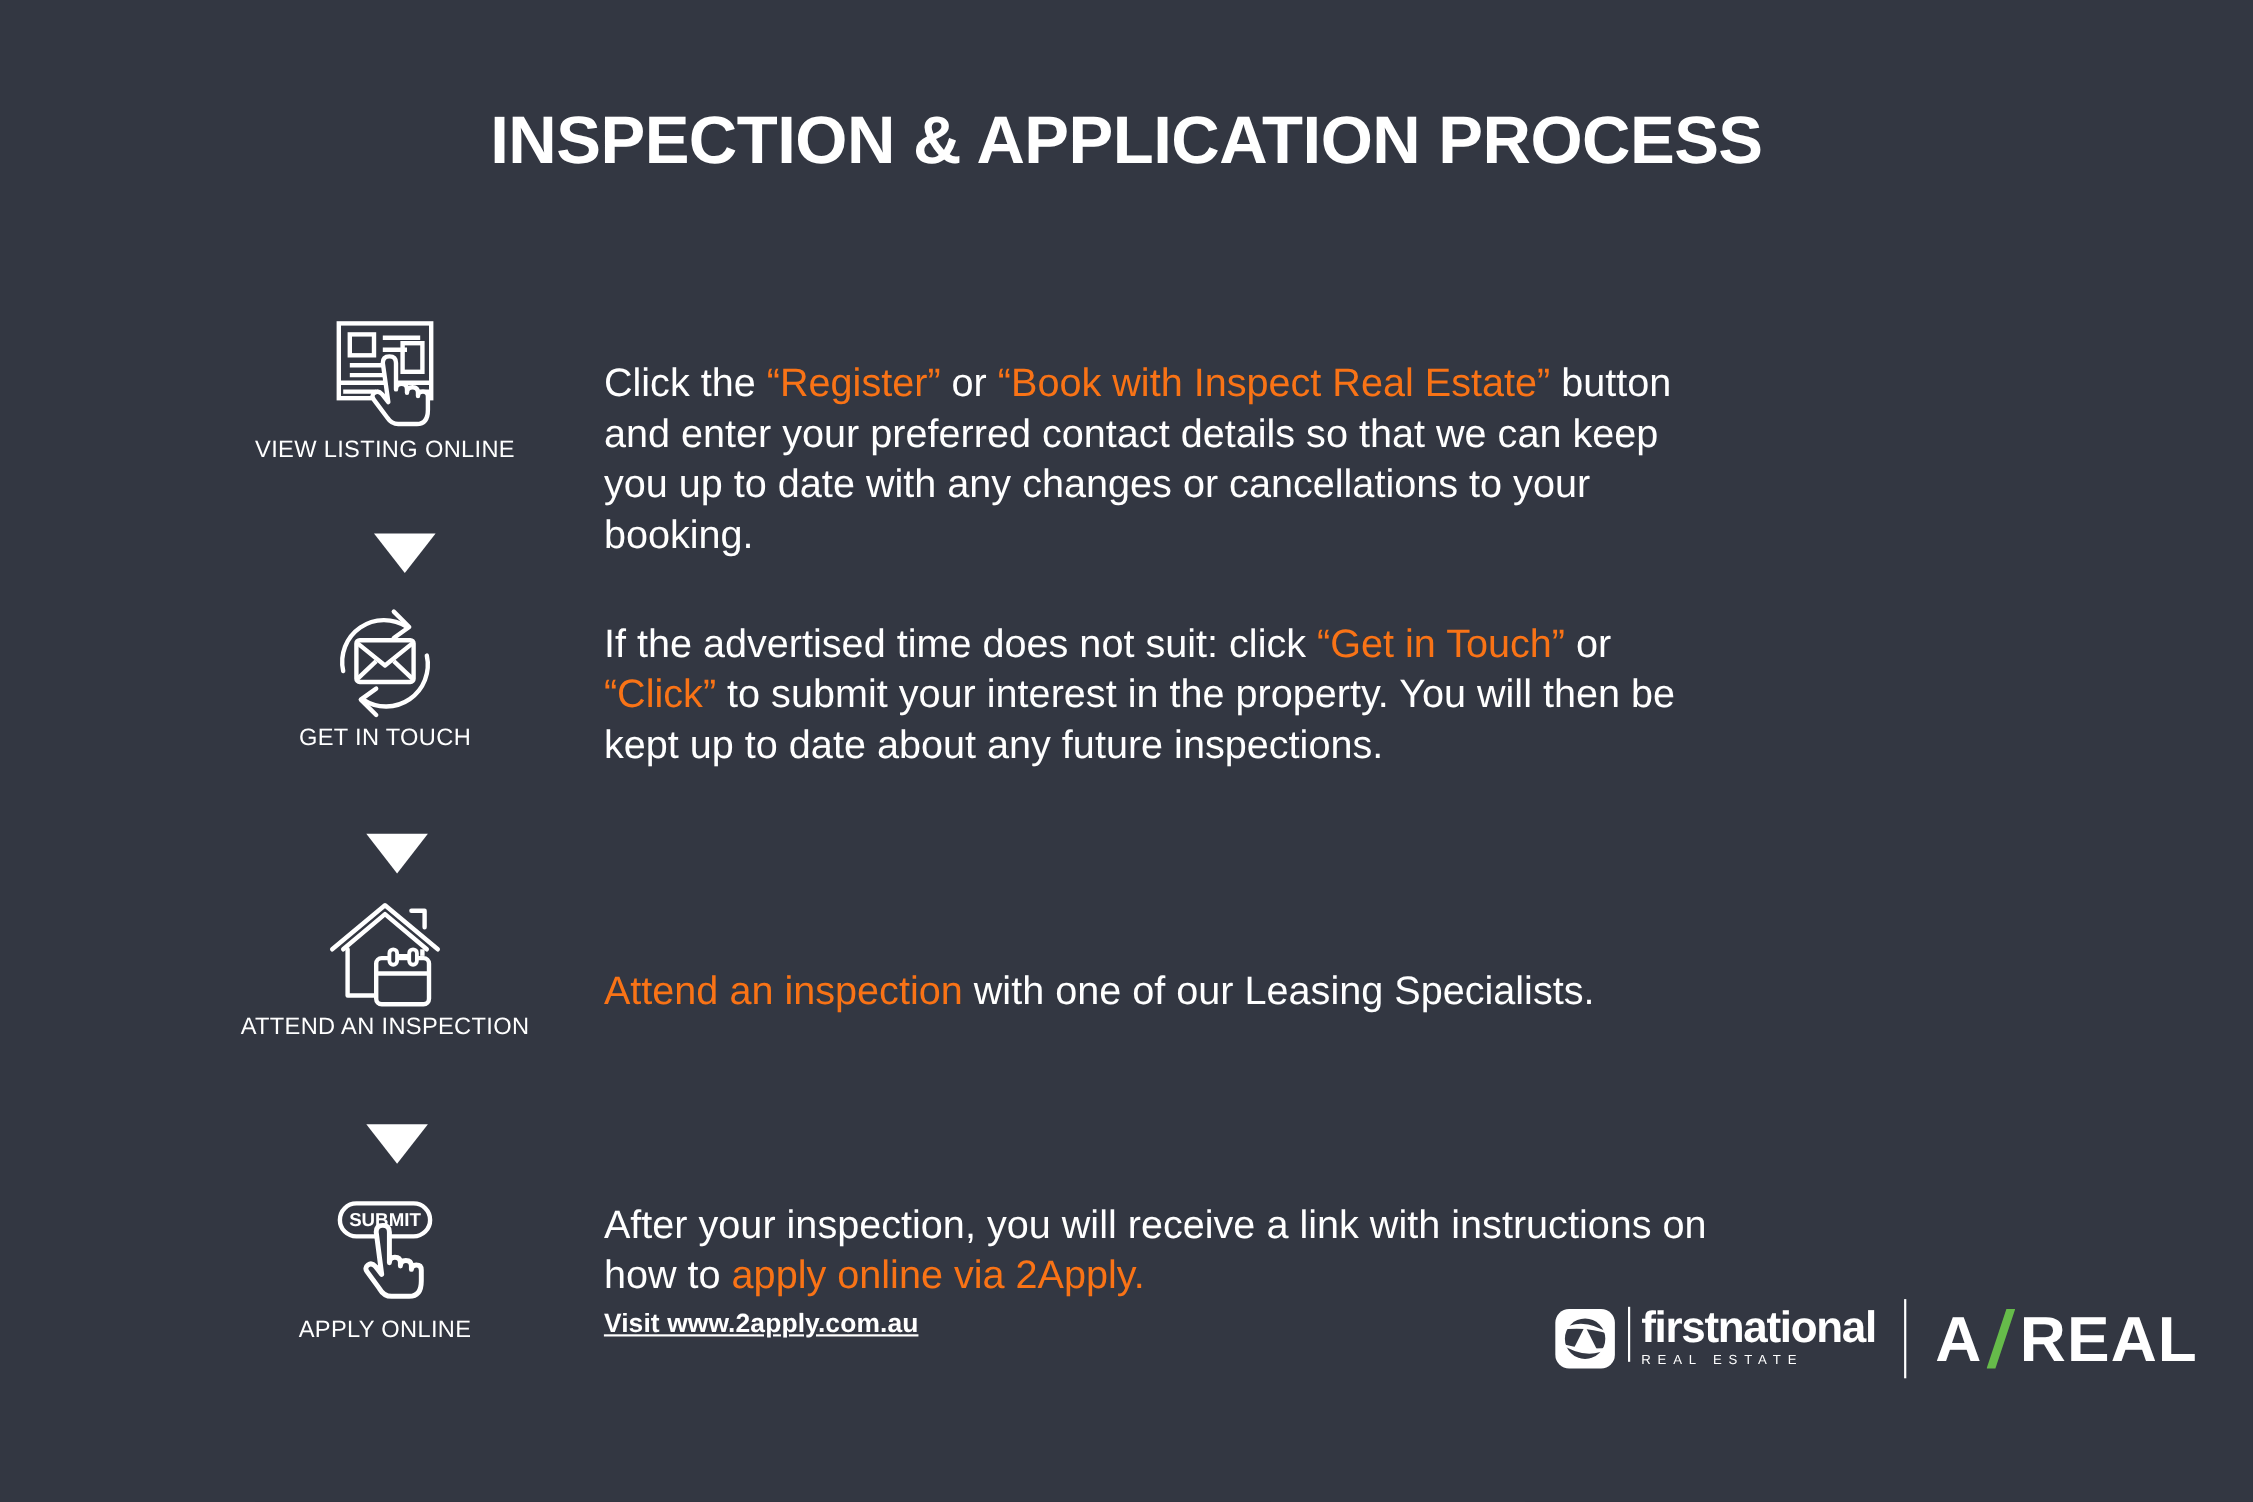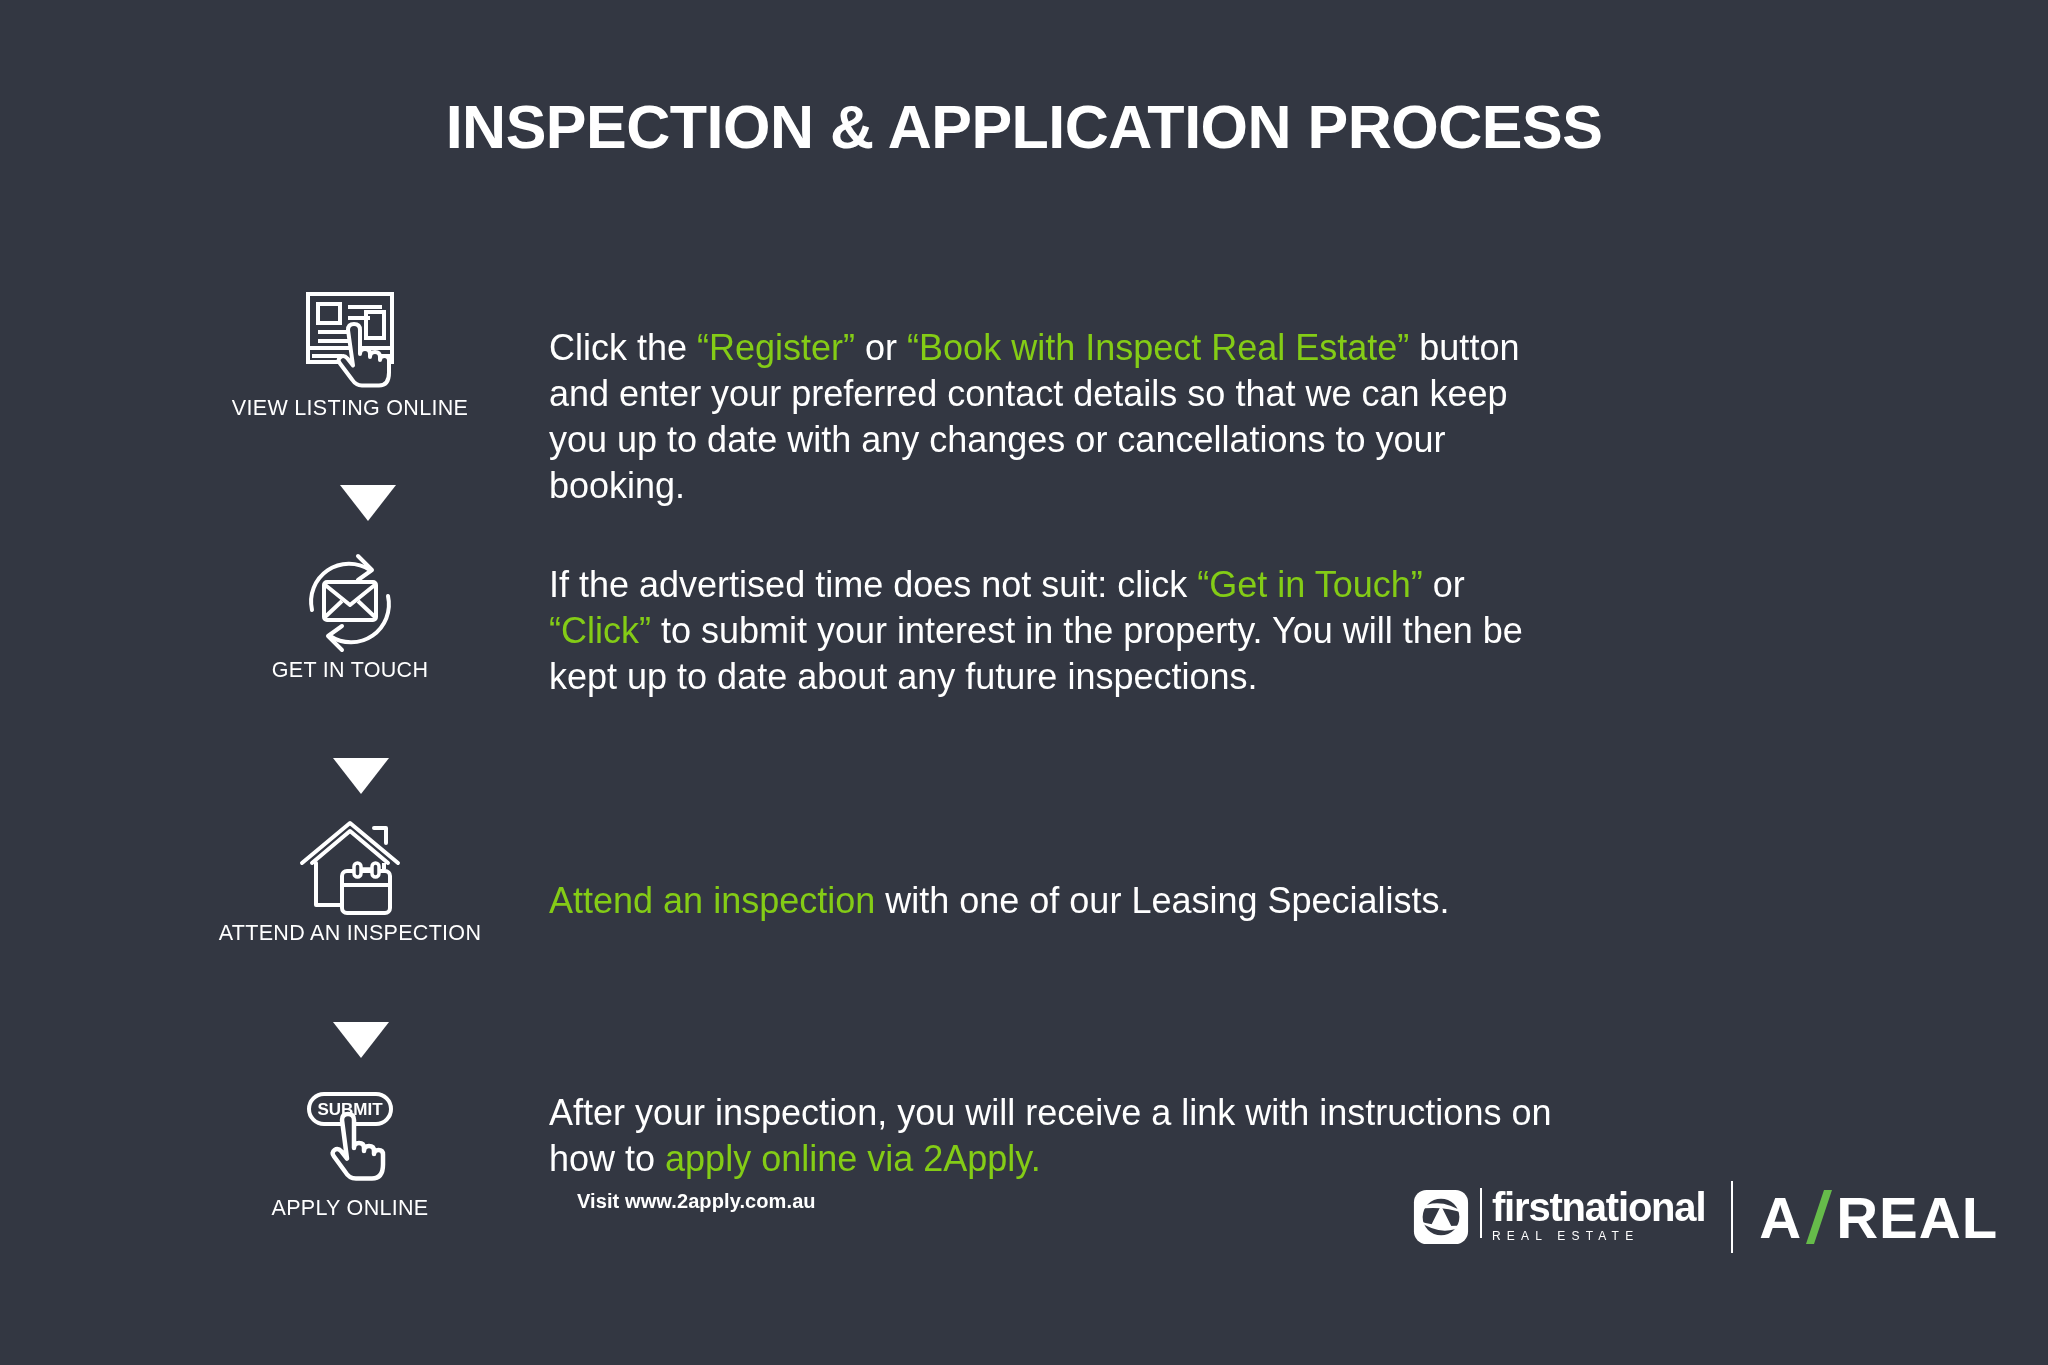--- a/index.html
+++ b/index.html
@@ -93,36 +93,37 @@
     position: absolute;
     left: 0;
     width: 1010px;
     color: #ffffff;
     font-size: 36px;
     line-height: 1.28;
     font-family: "Liberation Sans", sans-serif;
     font-weight: 300;
   }
 
-  .para .hl { color: #84cc16; }
+  .para .hl { color: #f97316; }
 
   .p-1 { top: 325px; }
   .p-2 { top: 562px; }
   .p-3 { top: 878px; }
   .p-4 { top: 1090px; }
 
   .visit-line {
     position: absolute;
-    left: 577px;
+    left: 549px;
     top: 1190px;
     color: #ffffff;
-    font-size: 20px;
+    font-size: 24px;
     font-weight: bold;
     letter-spacing: 0.1px;
     font-family: "Liberation Sans", sans-serif;
+    text-decoration: underline;
   }
 
   
   .logo-lockup {
     position: absolute;
     left: 1412px;
     top: 1180px;
     display: flex;
     align-items: center;
     height: 74px;

